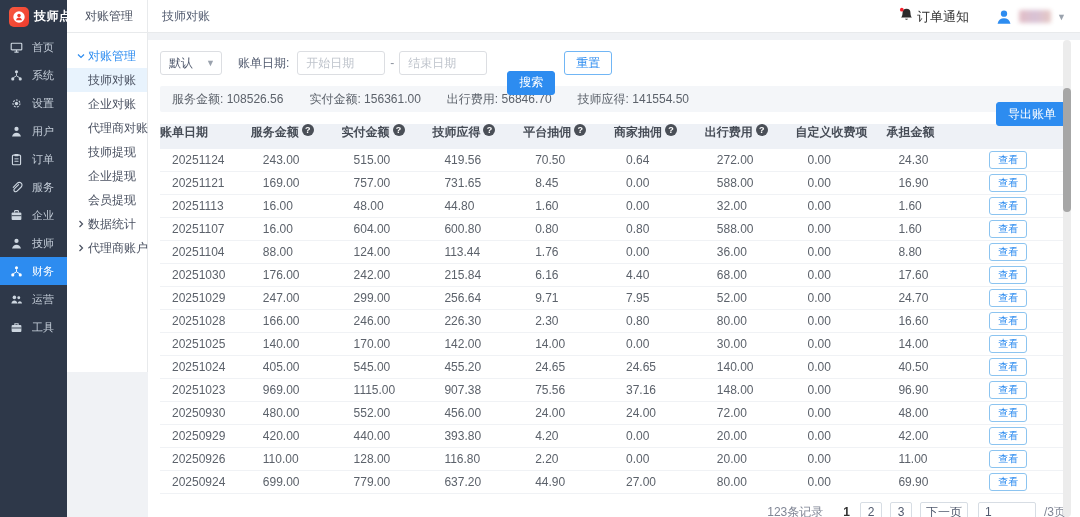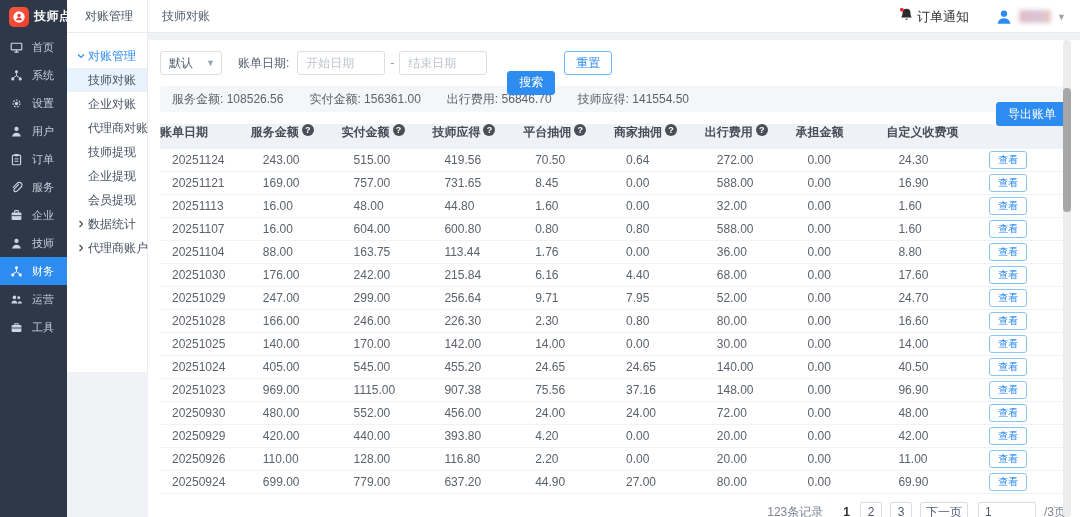--- a/index.html
+++ b/index.html
@@ -313,24 +313,24 @@
           </div>
           <div class="th">
             <span>商家抽佣</span>
             <span class="help">?</span>
           </div>
           <div class="th">
             <span>出行费用</span>
             <span class="help">?</span>
           </div>
           <div class="th">
+            <span>自定义收费项</span>
+          </div>
+          <div class="th">
             <span>承担金额</span>
-          </div>
-          <div class="th">
-            <span>自定义收费项</span>
           </div>
         </div>
       <div>
           <div class="tr">
             <div class="td">20251124</div>
             <div class="td">243.00</div>
             <div class="td">515.00</div>
             <div class="td">419.56</div>
             <div class="td">70.50</div>
             <div class="td">0.64</div>
@@ -379,21 +379,21 @@
             <div class="td">588.00</div>
             <div class="td">0.00</div>
             <div class="td">1.60</div>
             <div class="td">
               <button class="view-btn">查看</button>
             </div>
           </div>
           <div class="tr">
             <div class="td">20251104</div>
             <div class="td">88.00</div>
-            <div class="td">163.75</div>
+            <div class="td">124.00</div>
             <div class="td">113.44</div>
             <div class="td">1.76</div>
             <div class="td">0.00</div>
             <div class="td">36.00</div>
             <div class="td">0.00</div>
             <div class="td">8.80</div>
             <div class="td">
               <button class="view-btn">查看</button>
             </div>
           </div>

